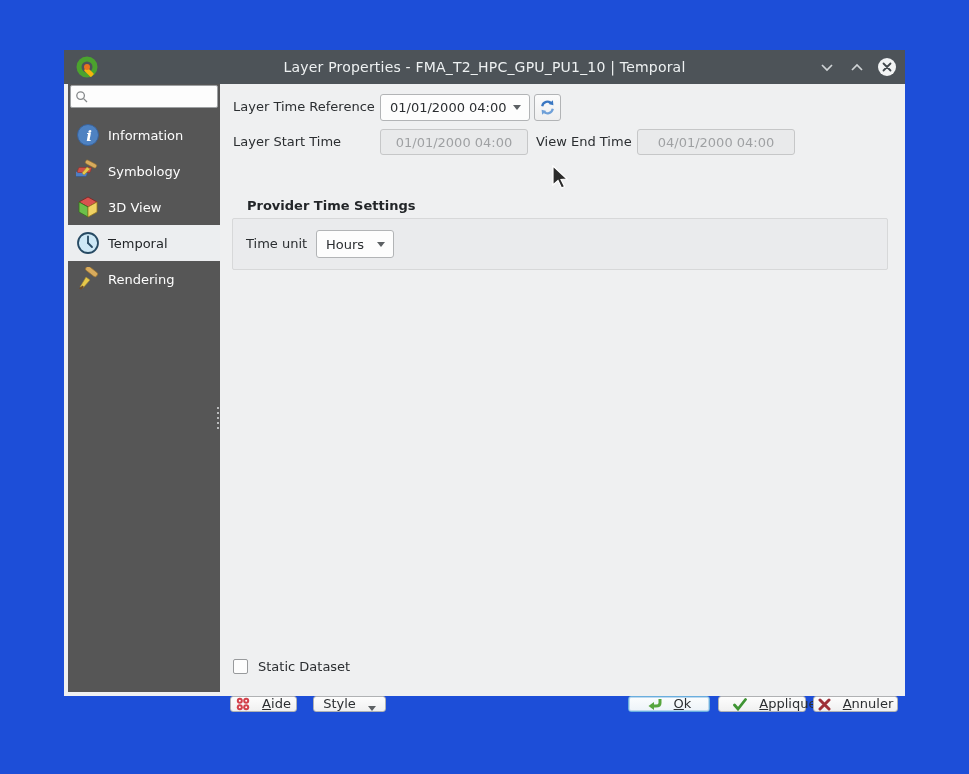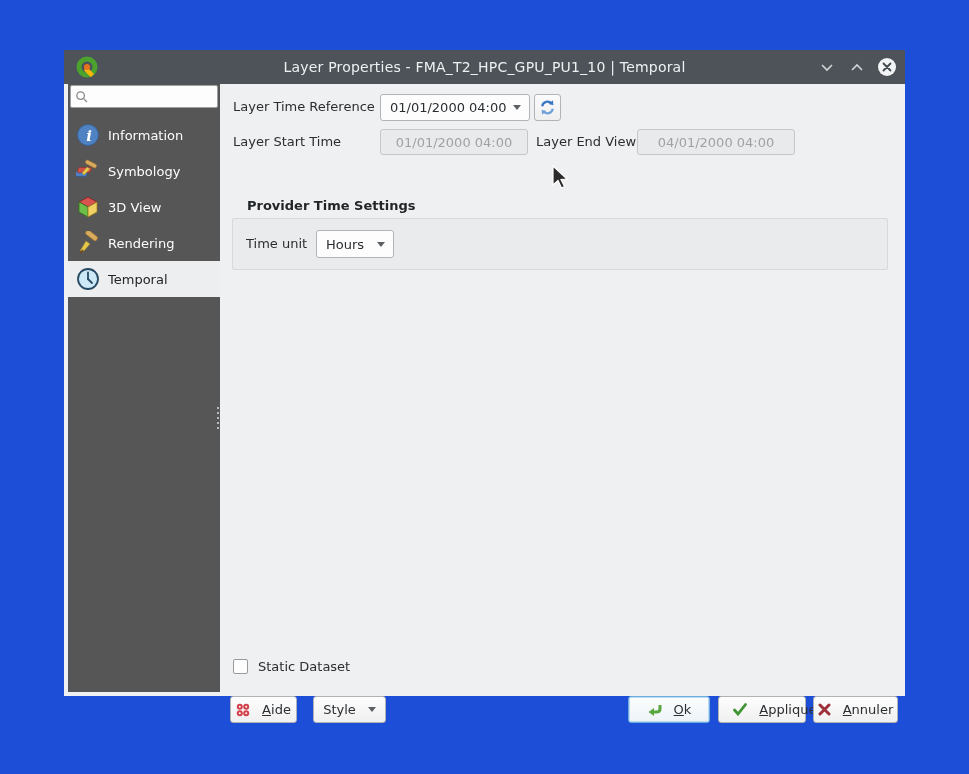--- a/index.html
+++ b/index.html
@@ -61,23 +61,23 @@
   .group-title { position:absolute; left:27px; top:114px; font-size:13px;
                  font-weight:bold; color:#232629; }
 
   .checkrow { position:absolute; left:13px; top:575px; display:flex;
               align-items:center; gap:10px; }
   .checkbox { width:15px; height:15px; background:#fdfdfd; border:1px solid #989a9c;
               border-radius:2px; }
   .checklabel { font-size:13px; color:#2b2e31; }
 
   
-  .btn { position:absolute; top:612px; height:27px; background:linear-gradient(#fdfdfd,#f0f0f0);
+  .btn { position:absolute; top:612px; height:16px; background:linear-gradient(#fdfdfd,#f0f0f0);
          border:1px solid #b0b2b4; border-radius:3px; font-size:13px; color:#2b2e31;
-         display:flex; align-items:center; justify-content:center; gap:12px; }
+         display:flex; align-items:flex-end; justify-content:center; gap:12px; }
   .btn u { text-decoration:underline; }
   .btn.default { border:1px solid #6aaede; box-shadow:0 0 0 1px #bcd9ef inset;
                  background:linear-gradient(#fbfdfe,#edf3f8); }
   .btn .bicon { display:flex; align-items:center; }
 
   .cursor { position:absolute; left:550px; top:165px; width:20px; height:26px; }
 </style>
 </head>
 <body>
 
@@ -138,35 +138,35 @@
           <span>Symbology</span>
         </div>
         <div class="nav-item">
           <svg class="ni-icon" viewBox="0 0 24 24">
             <polygon points="12,2 21,7 12,12 3,7" fill="#d9534f" stroke="#7c2220" stroke-width=".8"></polygon>
             <polygon points="3,7 12,12 12,22 3,17" fill="#6cc04a" stroke="#35701c" stroke-width=".8"></polygon>
             <polygon points="21,7 12,12 12,22 21,17" fill="#f0d264" stroke="#9a7c1e" stroke-width=".8"></polygon>
           </svg>
           <span>3D View</span>
         </div>
+        <div class="nav-item selected">
+          <svg class="ni-icon" viewBox="0 0 24 24">
+            <circle cx="12" cy="12" r="10" fill="#cde8f6" stroke="#274a63" stroke-width="1.8"></circle>
+            <line x1="12" y1="12" x2="12" y2="5.5" stroke="#274a63" stroke-width="1.8" stroke-linecap="round"></line>
+            <line x1="12" y1="12" x2="16" y2="16" stroke="#274a63" stroke-width="1.8" stroke-linecap="round"></line>
+          </svg>
+          <span>Temporal</span>
+        </div>
         <div class="nav-item">
           <svg class="ni-icon" viewBox="0 0 24 24">
             <rect x="9" y="1.5" width="13.5" height="5" rx="2" transform="rotate(38 15 4)" fill="#d8ab5d" stroke="#9a7430" stroke-width=".7"></rect>
             <polygon points="4,20 10,10 14,13 7,21" fill="#e6c84a" stroke="#9a8130" stroke-width=".6"></polygon>
             <polygon points="3,21.5 6.5,18.5 8,20 5,22.5" fill="#6b4a2b"></polygon>
           </svg>
           <span>Rendering</span>
-        </div>
-        <div class="nav-item selected">
-          <svg class="ni-icon" viewBox="0 0 24 24">
-            <circle cx="12" cy="12" r="10" fill="#cde8f6" stroke="#274a63" stroke-width="1.8"></circle>
-            <line x1="12" y1="12" x2="12" y2="5.5" stroke="#274a63" stroke-width="1.8" stroke-linecap="round"></line>
-            <line x1="12" y1="12" x2="16" y2="16" stroke="#274a63" stroke-width="1.8" stroke-linecap="round"></line>
-          </svg>
-          <span>Temporal</span>
         </div>
       </div>
       <div class="splitter">
         <i></i>
           <i></i>
           <i></i>
           <i></i>
           <i></i>
       </div>
     </div>
@@ -184,21 +184,21 @@
           <polygon points="13.9,1.2 14.4,6.2 9.6,5.1" fill="#3a77c2"></polygon>
           <path d="M13.8 9.8 A5.4 5.4 0 0 1 4.4 12.4" fill="none" stroke="#6fa0d8" stroke-width="2.2"></path>
           <polygon points="3.1,15.8 2.6,10.8 7.4,11.9" fill="#6fa0d8"></polygon>
         </svg>
       </div>
 
       <div class="lbl" style="left:13px; top:45px;">Layer Start Time</div>
       <div class="field-disabled" style="left:160px; top:45px; width:148px; height:26px;">
         <span>01/01/2000 04:00</span>
       </div>
-      <div class="lbl" style="left:316px; top:45px;">Layer End View</div>
+      <div class="lbl" style="left:316px; top:45px;">View End Time</div>
       <div class="field-disabled" style="left:417px; top:45px; width:158px; height:26px;">
         <span>04/01/2000 04:00</span>
       </div>
 
       <div class="group-title">Provider Time Settings</div>
       <div class="groupbox">
         <div class="lbl" style="left:13px; top:12px; position:absolute;">Time unit</div>
         <div class="combo" style="left:83px; top:11px; width:78px; height:28px; position:absolute;">
           <span>Hours</span>
           <span class="arrow"></span>

